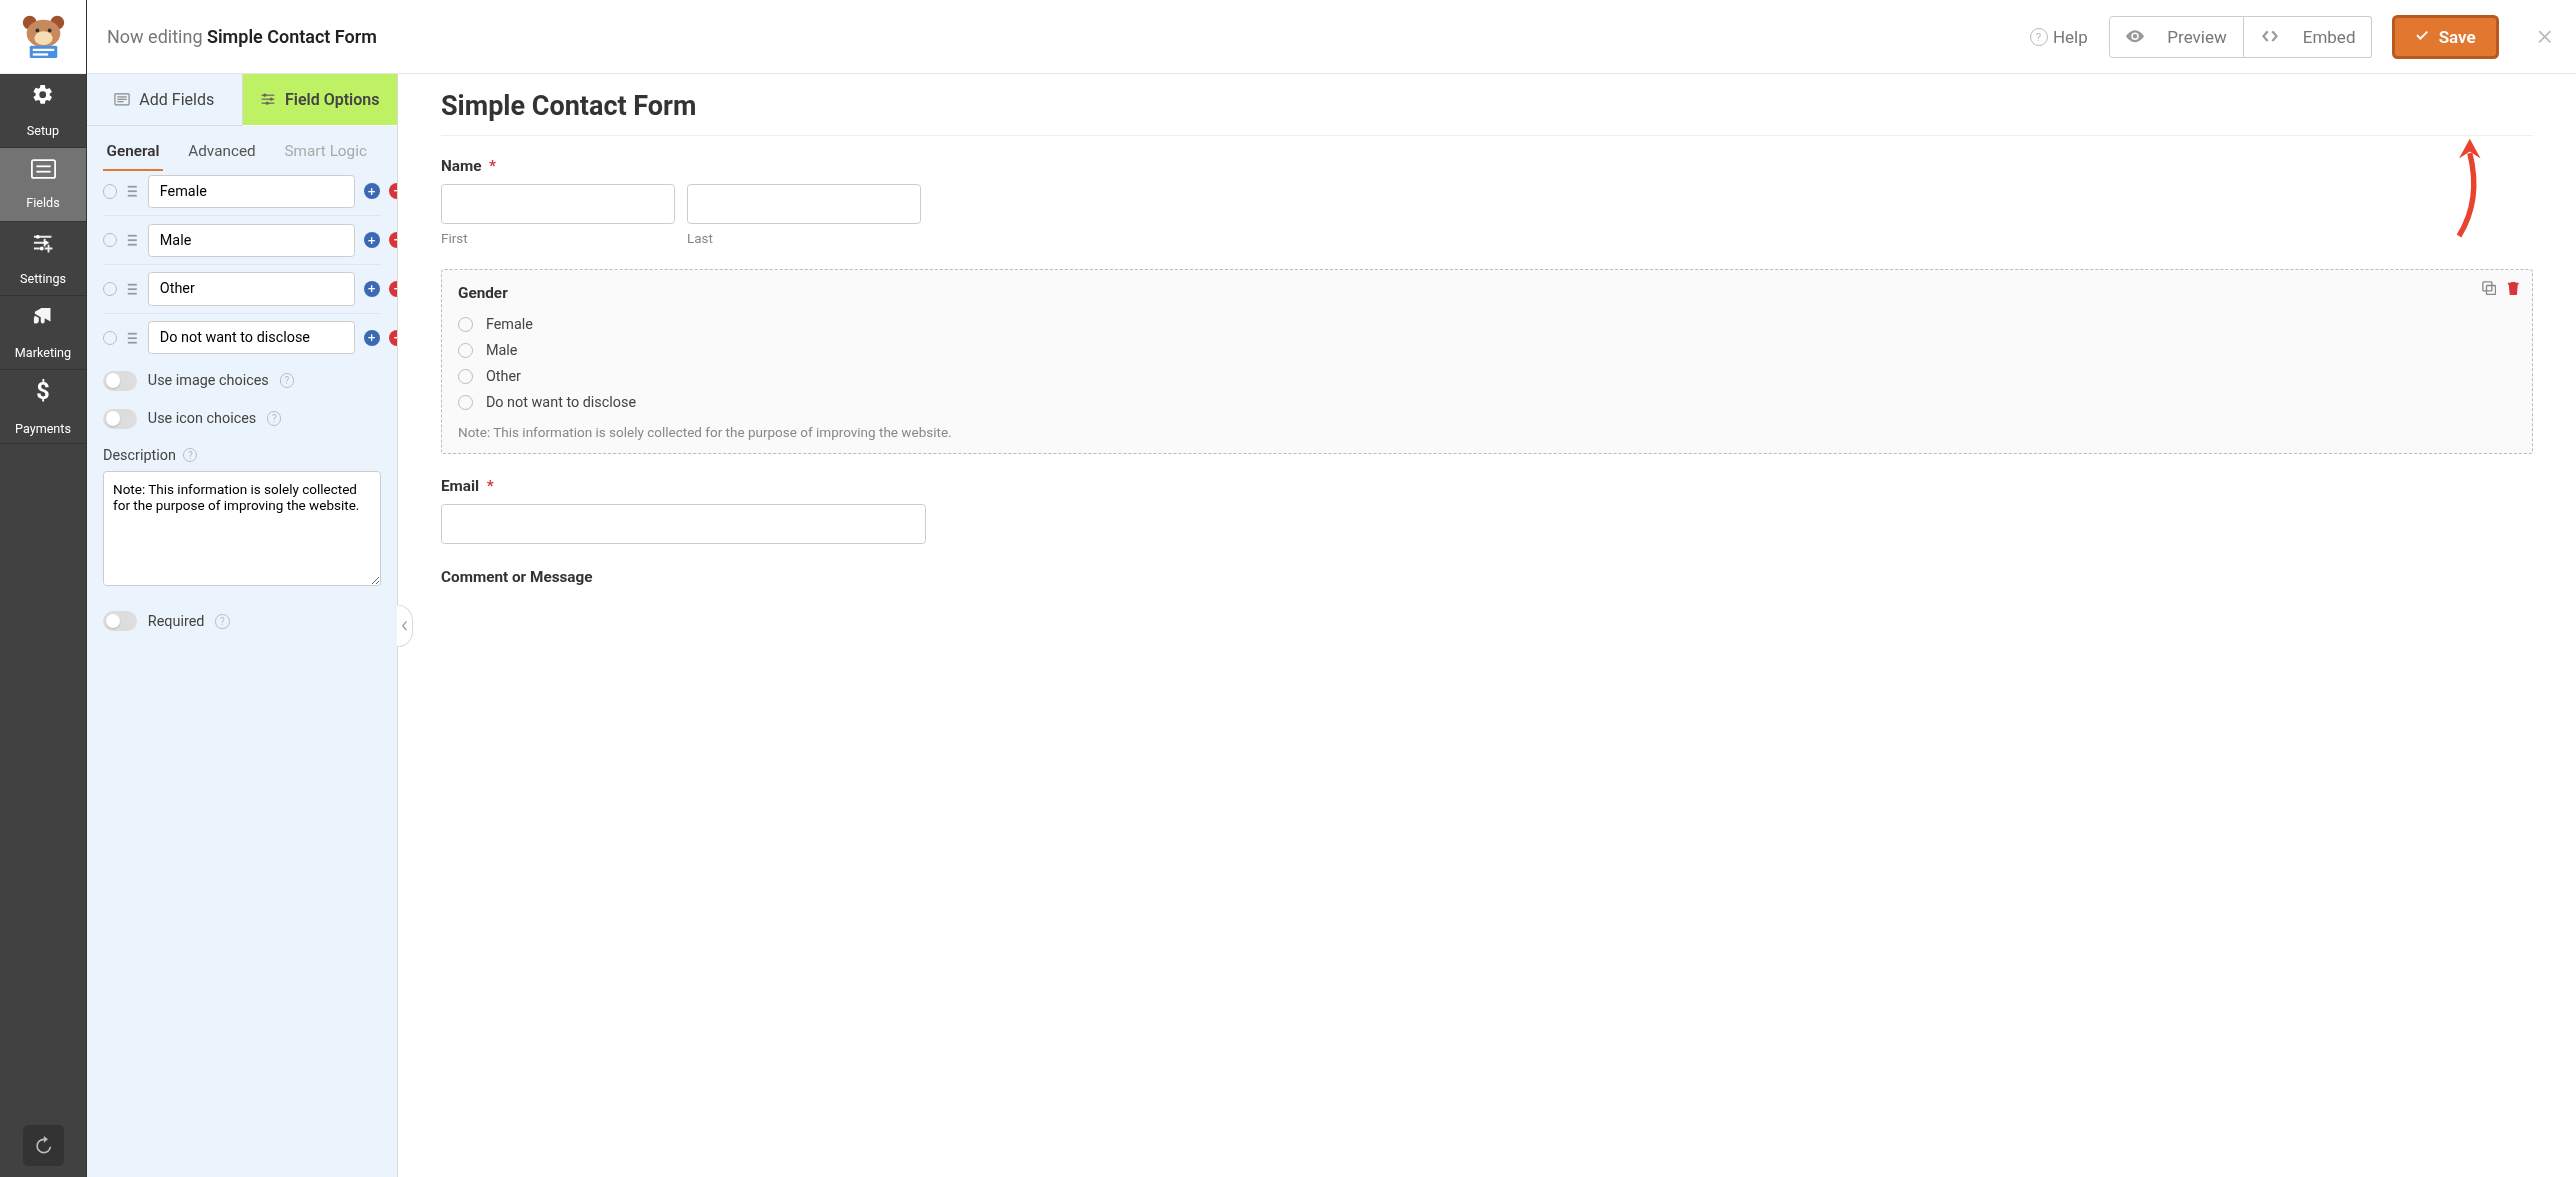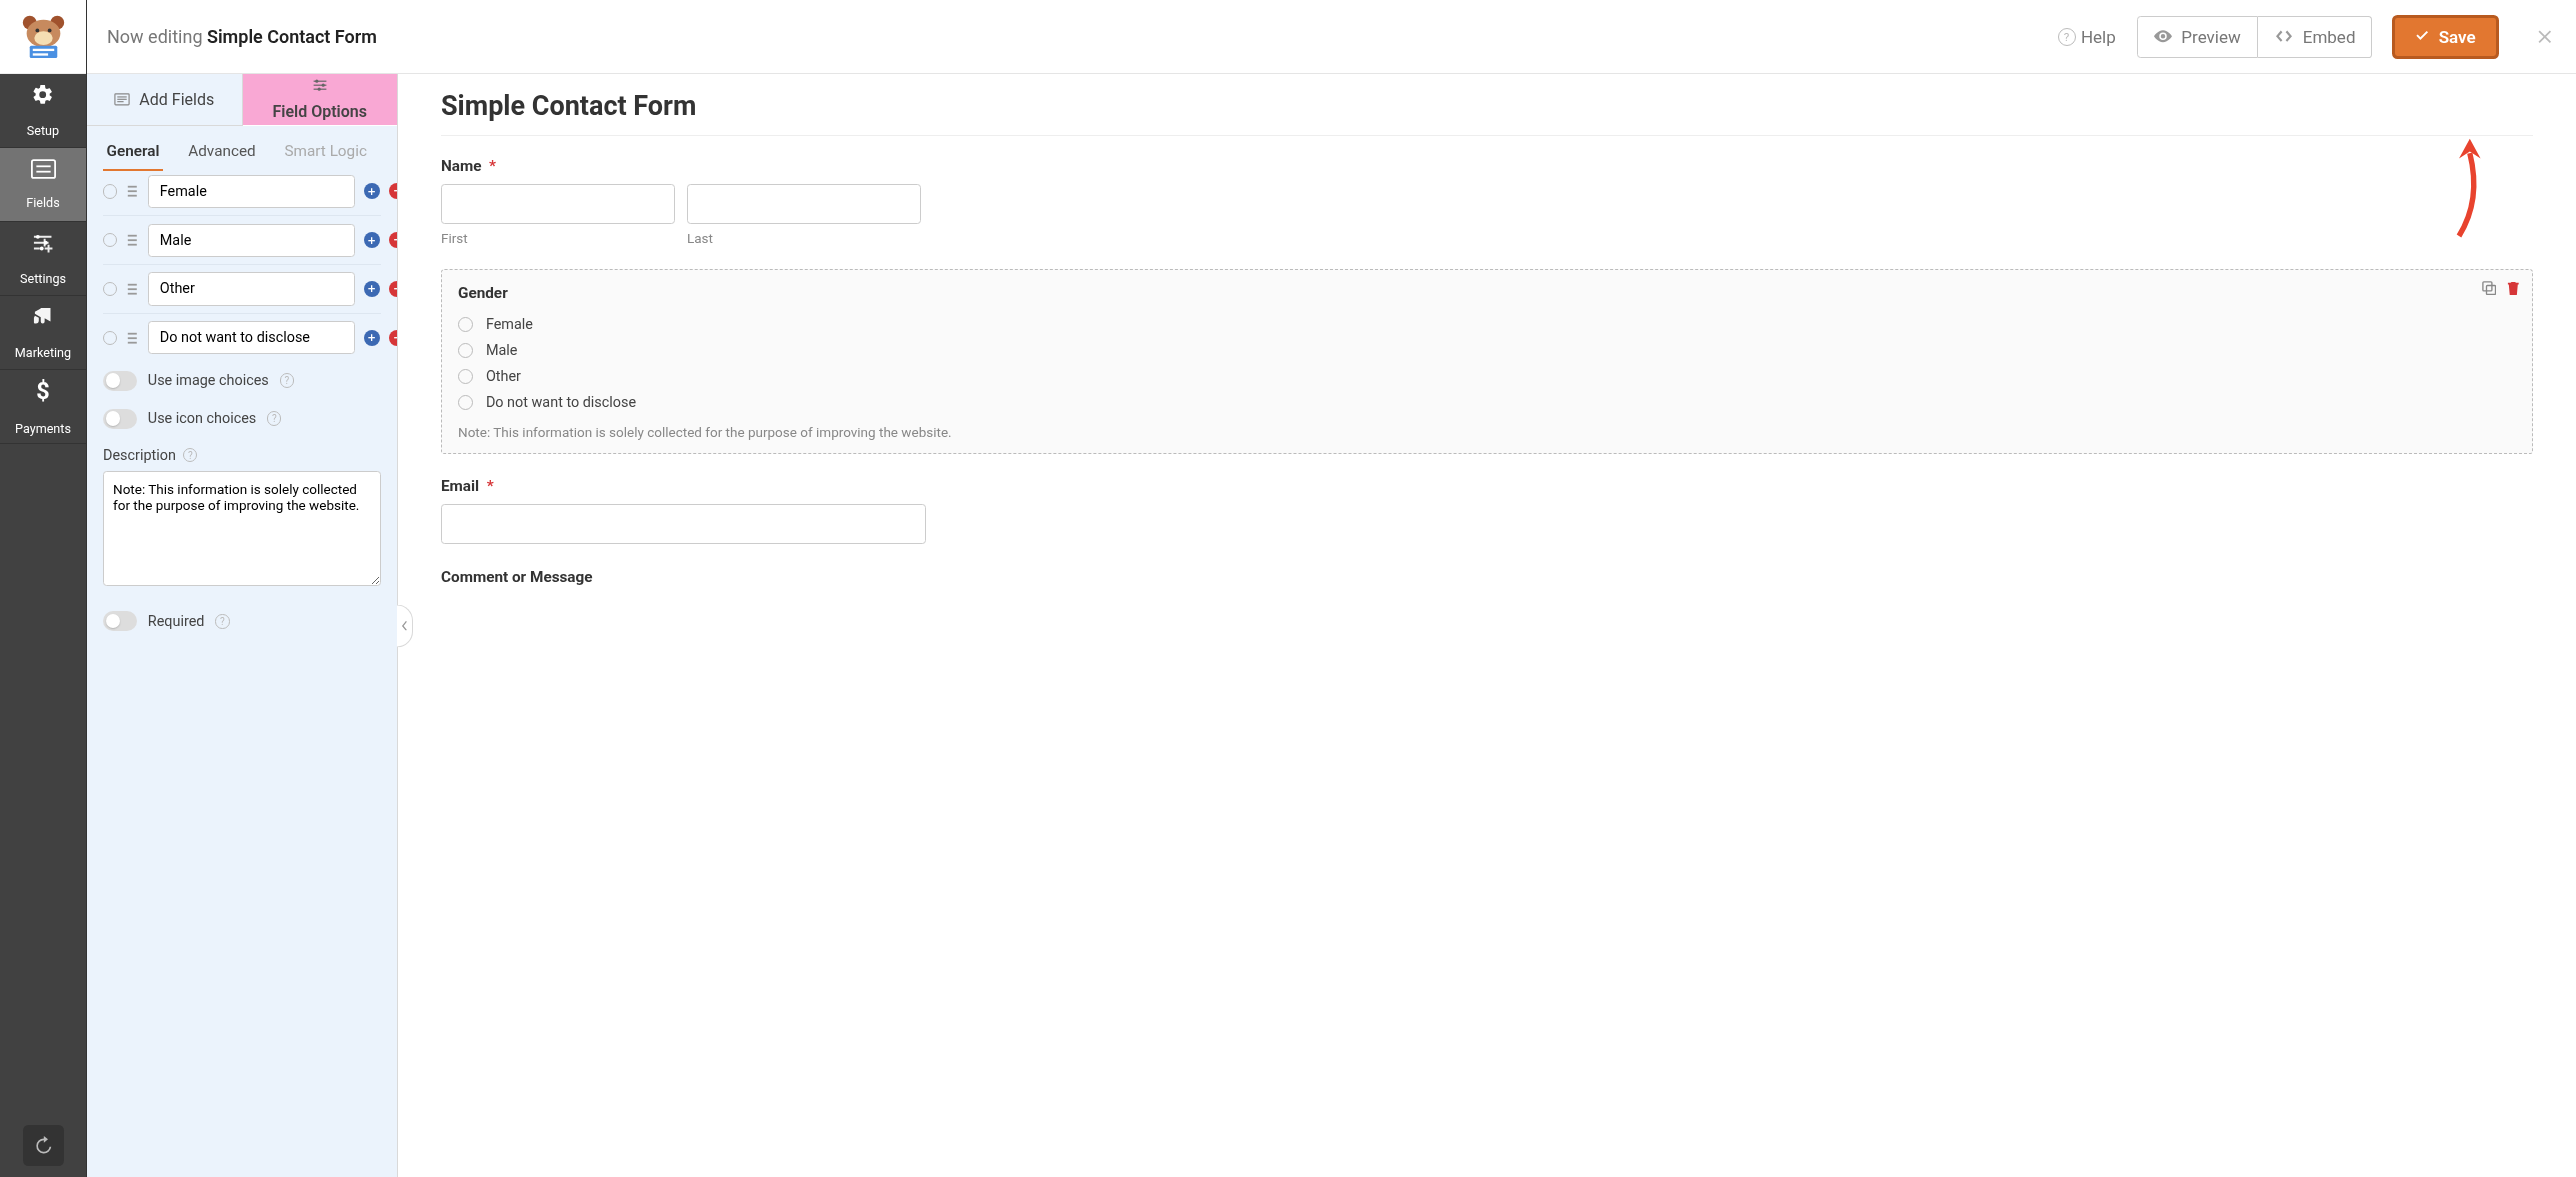--- a/index.html
+++ b/index.html
@@ -17,31 +17,31 @@
 .rail-foot { height: 63px; display: flex; align-items: center; justify-content: center; }
 .rail-foot button { width: 41px; height: 41px; background: #333; border: none; border-radius: 5.4px; display: flex; align-items: center; justify-content: center; cursor: pointer; }
 
 .main { flex: 1; display: flex; flex-direction: column; position: relative; }
 .topbar { height: 74px; border-bottom: 0.9px solid #e5e5e5; display: flex; align-items: center; padding: 4px 20px; }
 .topbar-left { font-size: 18px; color: #777; }
 .topbar-left b { color: #222; font-weight: 600; }
 .topbar-right { margin-left: auto; display: flex; align-items: center; gap: 10.8px; }
 .help { display: flex; align-items: center; gap: 5.4px; font-size: 17px; color: #777; cursor: pointer; margin-right: 10.8px; }
 .btn-group { display: flex; }
-.btn-outline { border: 0.9px solid #ccc; background: #fff; color: #777; padding: 10px 16px; font-size: 17px; display: flex; align-items: center; gap: 9px; cursor: pointer; }
+.btn-outline { border: 0.9px solid #ccc; background: #fff; color: #777; padding: 10px 16px; font-size: 17px; display: flex; align-items: center; gap: 23px; cursor: pointer; }
 .btn-outline:first-child { border-radius: 3.6px 0 0 3.6px; }
 .btn-outline:last-child { border-radius: 0 3.6px 3.6px 0; border-left: none; }
 .btn-save { background: #e27730; color: #fff; border: 3.6px solid #b85a1f; border-radius: 5.4px; padding: 9px 20px; font-size: 17px; font-weight: 600; display: flex; align-items: center; gap: 9px; cursor: pointer; margin-left: 9px; }
 .close-x { font-size: 27px; color: #bbb; margin-left: 25px; cursor: pointer; }
 
 .workspace { flex: 1; display: flex; overflow: hidden; position: relative; }
 .side-panel { width: 311px; background: #ebf3fc; border-right: 0.9px solid #d9d9d9; display: flex; flex-direction: column; position: relative; }
 .panel-tabs { display: flex; height: 52px; }
 .panel-tab { flex: 1; display: flex; align-items: center; justify-content: center; gap: 9px; font-size: 16px; color: #444; background: #ebf3fc; cursor: pointer; border-bottom: 0.9px solid #d9d9d9; }
-.panel-tab.active { background: #f9a8d4; font-weight: 600; border-bottom: 0.9px solid #fff; flex-direction: column; }
+.panel-tab.active { background: #bef264; font-weight: 600; border-bottom: 0.9px solid #fff; }
 .panel-tab.inactive { border-right: 0.9px solid #d9d9d9; }
 .sub-tabs { display: flex; gap: 21.6px; padding: 10.8px 16px 0 16px; }
 .sub-tab { font-size: 15.3px; font-weight: 600; color: #555; padding: 5.4px 3.6px 9px 3.6px; cursor: pointer; }
 .sub-tab.active { color: #333; border-bottom: 2.7px solid #e27730; }
 .sub-tab.disabled { color: #aaa; font-weight: 400; }
 
 .panel-body { flex: 1; overflow-y: auto; padding: 3.6px 16px 16px 16px; position: relative; }
 .choice-row { display: flex; align-items: center; gap: 9px; padding: 7.2px 0; border-bottom: 0.9px solid #dde6f0; }
 .choice-row:last-of-type { border-bottom: none; }
 .radio-mini { width: 14.4px; height: 14.4px; border: 1.8px solid #bbb; border-radius: 50%; flex-shrink: 0; }

